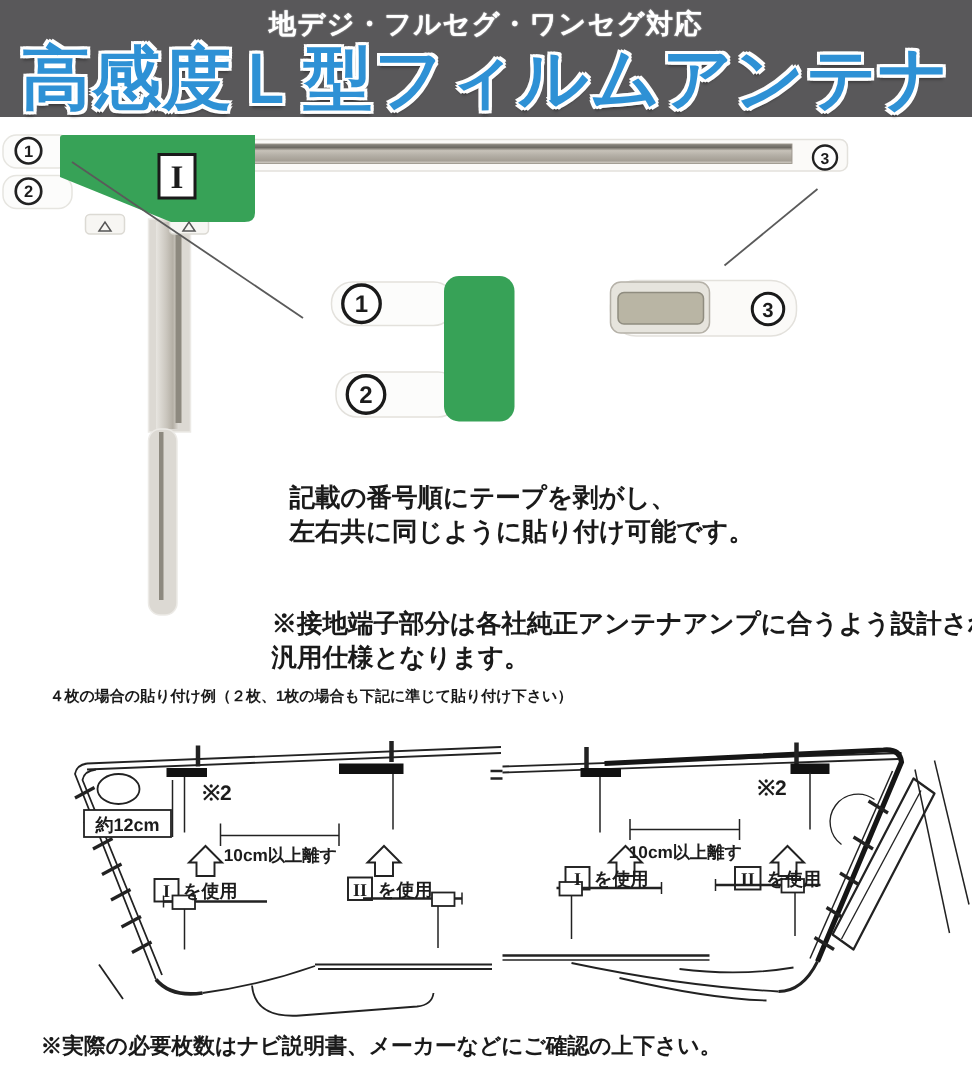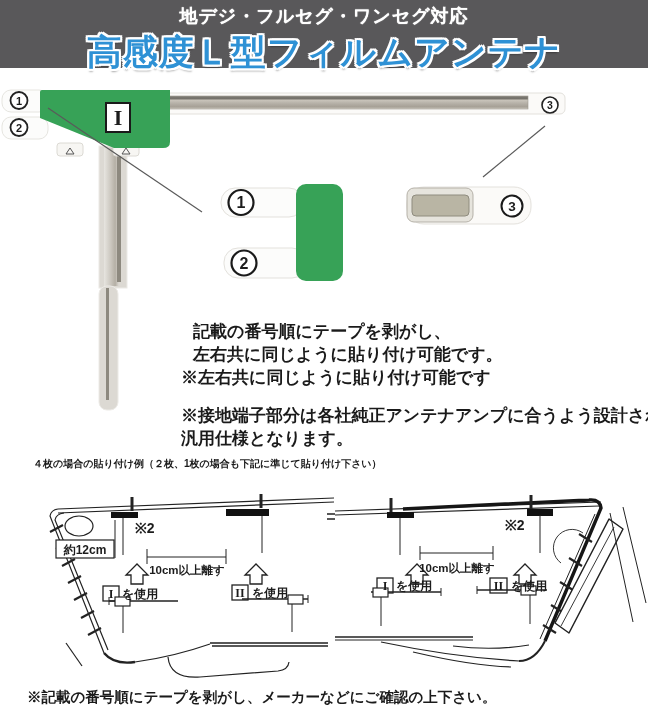--- a/index.html
+++ b/index.html
@@ -1,22 +1,22 @@
 <!DOCTYPE html>
 <html><head>
 <meta charset="utf-8">
 <style>
   html,body{margin:0;padding:0;background:#fff;}
   #page{position:relative;width:648px;height:720px;background:#ffffff;overflow:hidden;
         font-family:"Liberation Sans",sans-serif;color:#1a1a1a;}
   
-  .banner{position:absolute;left:0;top:0;width:648px;height:68px;background:#59585a;text-align:center;}
+  .banner{position:absolute;left:0;top:0;width:648px;height:78px;background:#59585a;text-align:center;}
   .banner .sub{margin-top:4px;font-size:18px;font-weight:800;color:#ffffff;letter-spacing:1px;
                text-shadow:0 0 1px #fff;}
-  .banner .ttl{margin-top:-1px;font-size:35px;line-height:50px;font-weight:800;color:#2e91d5;letter-spacing:1px;
+  .banner .ttl{margin-top:-1px;font-size:46px;line-height:50px;font-weight:800;color:#2e91d5;letter-spacing:1px;
      text-shadow:-2px -2px 0 #fff,2px -2px 0 #fff,-2px 2px 0 #fff,2px 2px 0 #fff,
                  -2px 0 0 #fff,2px 0 0 #fff,0 -2px 0 #fff,0 2px 0 #fff,0 3px 2px rgba(0,0,0,.35);}
   
   .abs{position:absolute;}
   .instr{font-size:17px;font-weight:800;line-height:23px;white-space:nowrap;}
   .indent{margin-left:12px;}
   .exheading{font-size:10px;font-weight:800;white-space:nowrap;letter-spacing:0;}
   .footnote{font-size:14.5px;font-weight:800;white-space:nowrap;}
   svg{display:block;}
   svg text{font-family:"Liberation Sans",sans-serif;fill:#1c1c1c;}
@@ -104,21 +104,20 @@
       <rect x="407" y="110" width="66" height="34" rx="7" fill="#e6e4dd" stroke="#b5b1a8"></rect>
       <rect x="412" y="117" width="57" height="21" rx="4" fill="#b9b5a4" stroke="#8f8c7f"></rect>
       <circle cx="512" cy="128" r="10.5" fill="#fff" stroke="#1a1a1a" stroke-width="2"></circle>
       <text x="512" y="133" font-size="13.5" font-weight="bold" text-anchor="middle">3</text>
     </g>
   </svg>
 
   <div class="abs instr" style="left:181px;top:320px;">
     <div class="indent">記載の番号順にテープを剥がし、</div>
     <div class="indent">左右共に同じように貼り付け可能です。</div>
-    <div>※左右共に同じように貼り付け可能です</div>
   </div>
   <div class="abs instr" style="left:181px;top:404px;">
     <div>※接地端子部分は各社純正アンテナアンプに合うよう設計された</div>
     <div>汎用仕様となります。</div>
   </div>
 
   <div class="abs exheading" style="left:33px;top:457px;">４枚の場合の貼り付け例（２枚、1枚の場合も下記に準じて貼り付け下さい）</div>
 
   <svg class="abs" style="left:30px;top:493px;" width="306" height="192" viewBox="0 0 306 192">
     <g fill="none" stroke="#222" stroke-width="1.2">
@@ -243,15 +242,15 @@
       <path d="M186,168 Q202,168 212,148" stroke-width="2"></path>
     </g>
     <text x="172" y="37" font-size="14" font-weight="bold">※2</text>
     <text x="124" y="79" font-size="11.5" font-weight="bold" text-anchor="middle">10cm以上離す</text>
     <text x="52" y="97" font-size="12" font-weight="bold" text-anchor="middle" class="serif">I</text>
     <text x="63" y="97" font-size="12" font-weight="bold">を使用</text>
     <text x="165.5" y="97" font-size="12" font-weight="bold" text-anchor="middle" class="serif">II</text>
     <text x="178" y="97" font-size="12" font-weight="bold">を使用</text>
   </svg>
 
-  <div class="abs footnote" style="left:27px;top:688px;">※記載の番号順にテープを剥がし、メーカーなどにご確認の上下さい。</div>
+  <div class="abs footnote" style="left:27px;top:688px;">※実際の必要枚数はナビ説明書、メーカーなどにご確認の上下さい。</div>
 
 </div>
 
 </body></html>

